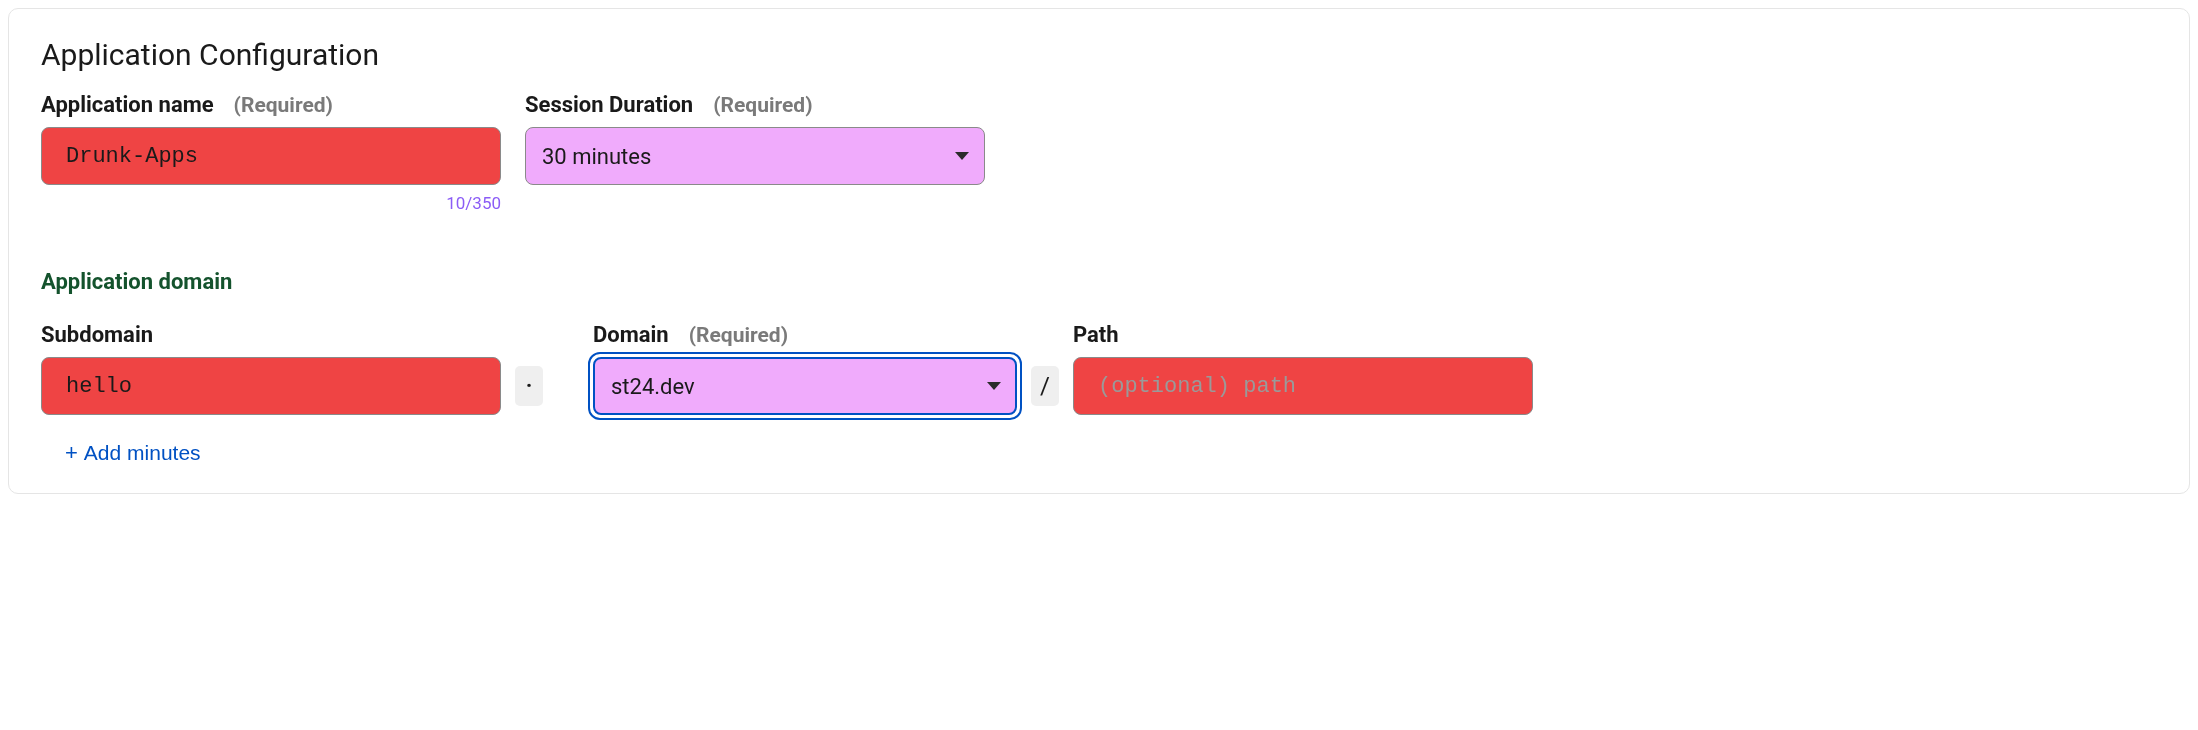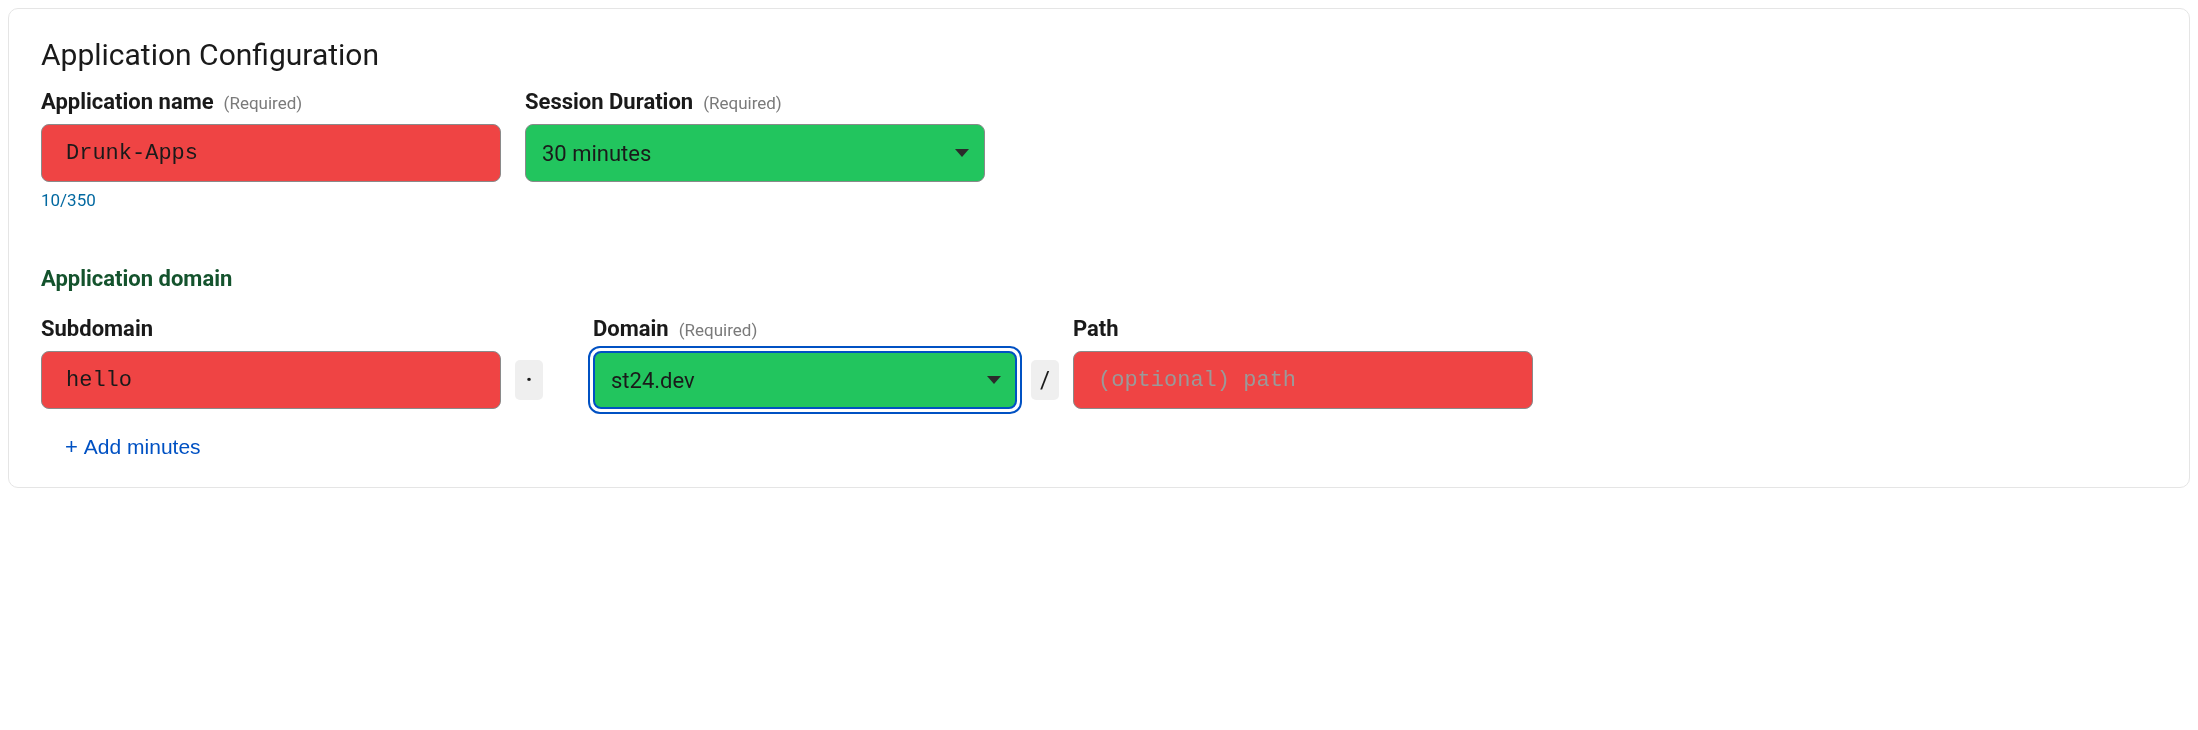--- a/index.html
+++ b/index.html
@@ -35,31 +35,31 @@
     }
     .field.app-name { width: 460px; }
     .field.session { width: 460px; }
     .field.subdomain { width: 460px; }
     .field.domain { width: 460px; padding-left: 36px; }
     .field.path { width: 460px; }
 
     .label-row {
       display: flex;
       align-items: baseline;
-      gap: 10px;
+      gap: 20px;
       margin-bottom: 10px;
     }
     .label-main {
       font-size: 22px;
       font-weight: 700;
       color: #1a1a1a;
     }
     .label-req {
-      font-size: 17px;
-      font-weight: 400;
+      font-size: 21px;
+      font-weight: 700;
       color: #7a7a7a;
       margin-top: 7px;
     }
     .text-input {
       width: 100%;
       height: 58px;
       border: 1.5px solid #8a8a8a;
       border-radius: 8px;
       padding: 0 24px;
       font-size: 22px;
@@ -76,21 +76,21 @@
       width: 100%;
     }
     .select-input {
       width: 100%;
       height: 58px;
       border: 1.5px solid #8a8a8a;
       border-radius: 8px;
       padding: 0 44px 0 16px;
       font-size: 22px;
       color: #1a1a1a;
-      background: #22c55e;
+      background: #f0abfc;
       outline: none;
       display: flex;
       align-items: center;
       cursor: pointer;
     }
     .select-wrap.focused .select-input {
       border: 2.5px solid #0051c3;
     }
     .select-wrap.focused::before {
       content: "";
@@ -107,21 +107,22 @@
       transform: translateY(-50%);
       width: 0;
       height: 0;
       border-left: 7px solid transparent;
       border-right: 7px solid transparent;
       border-top: 8px solid #2b2b2b;
       pointer-events: none;
     }
     .counter {
       font-size: 17px;
-      color: #0369a1;
+      color: #8b5cf6;
+      text-align: right;
       margin-top: 8px;
     }
     .sub-section-title {
       font-size: 22px;
       font-weight: 700;
       color: #14532d;
       margin-top: 56px;
       margin-bottom: 22px;
     }
     .domain-row {

